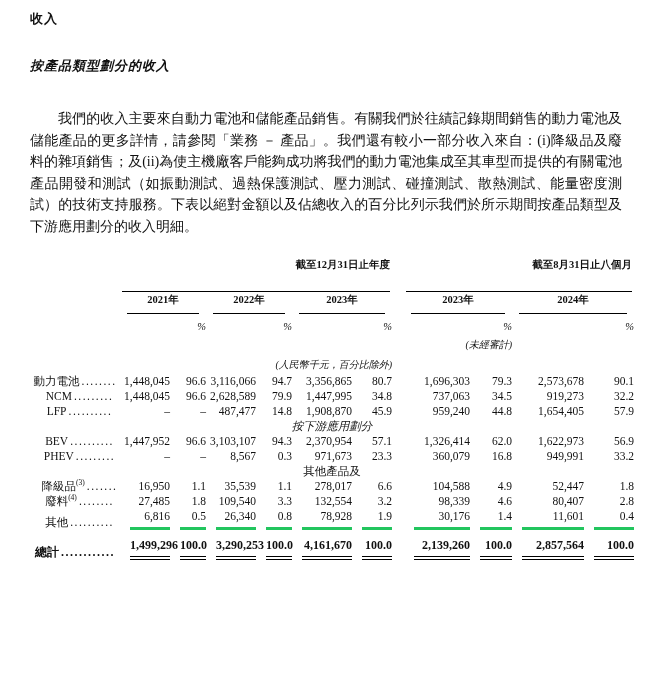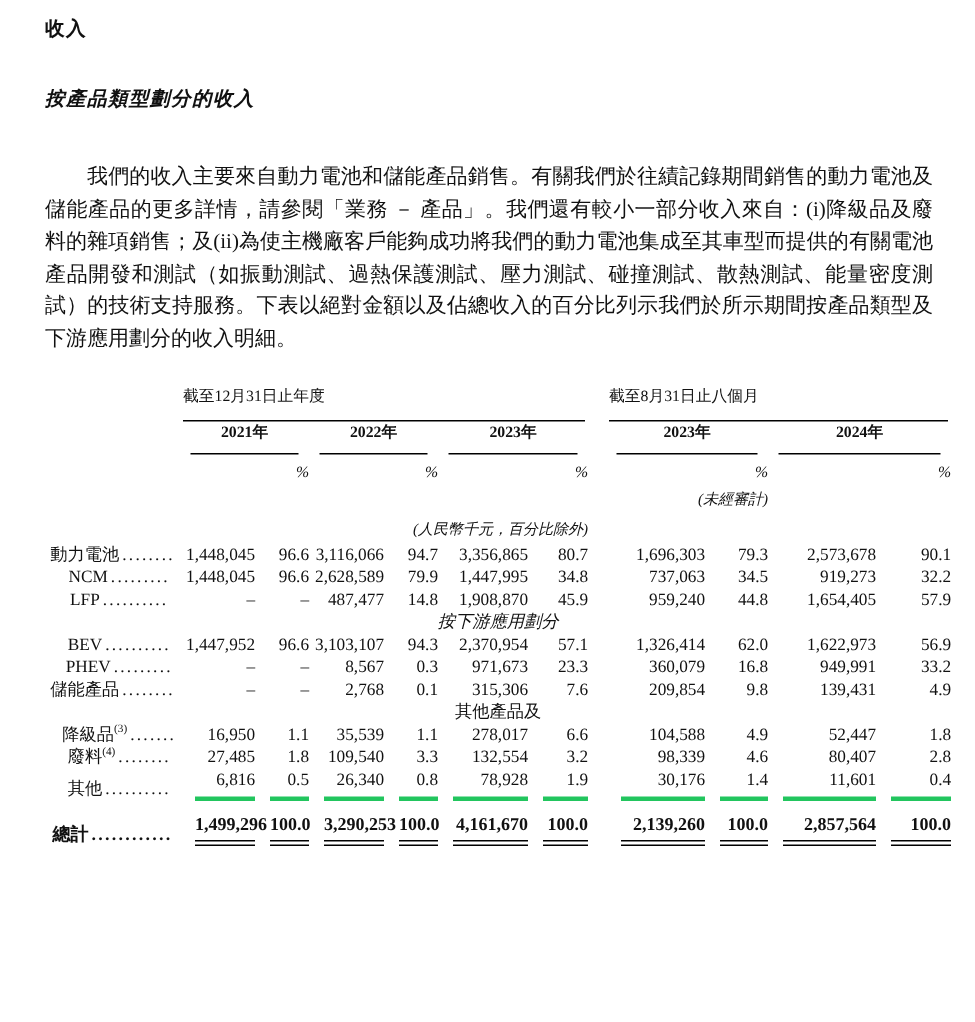--- a/index.html
+++ b/index.html
@@ -47,25 +47,25 @@
     color: #111111;
   }
   table.rev td, table.rev th {
     padding: 0;
     font-weight: normal;
     vertical-align: bottom;
     line-height: 15px;
   }
   
   .grpline {
-    font-weight: normal;
+    font-weight: bold;
     font-size: 10.5px;
-    text-align: left;
+    text-align: right;
     border-bottom: 1px solid #000;
-    padding-bottom: 8px;
+    padding-bottom: 19px;
     margin: 0 2px;
     white-space: nowrap;
   }
   .yr th { padding-top: 5px; }
   .yrline {
     font-weight: bold;
     font-size: 10.5px;
     text-align: center;
     border-bottom: 1px solid #000;
     padding-bottom: 6px;
@@ -277,34 +277,20 @@
           <td class="num">0.3</td>
           <td class="num">971,673</td>
           <td class="num">23.3</td>
           <td class="sp"></td>
           <td class="num">360,079</td>
           <td class="num">16.8</td>
           <td class="num">949,991</td>
           <td class="num">33.2</td>
         </tr>
         <tr>
-          <td class="lblcell"><span>儲能產品</span><span class="dots">........</span></td>
-          <td class="num">–</td>
-          <td class="num">–</td>
-          <td class="num">2,768</td>
-          <td class="num">0.1</td>
-          <td class="num">315,306</td>
-          <td class="num">7.6</td>
-          <td class="sp"></td>
-          <td class="num">209,854</td>
-          <td class="num">9.8</td>
-          <td class="num">139,431</td>
-          <td class="num">4.9</td>
-        </tr>
-        <tr>
           <td colspan="12" class="lblcell">其他產品及</td>
         </tr>
         <tr>
           <td class="lblcell ind"><span>降級品</span><sup>(3)</sup><span class="dots">.......</span></td>
           <td class="num">16,950</td>
           <td class="num">1.1</td>
           <td class="num">35,539</td>
           <td class="num">1.1</td>
           <td class="num">278,017</td>
           <td class="num">6.6</td>

